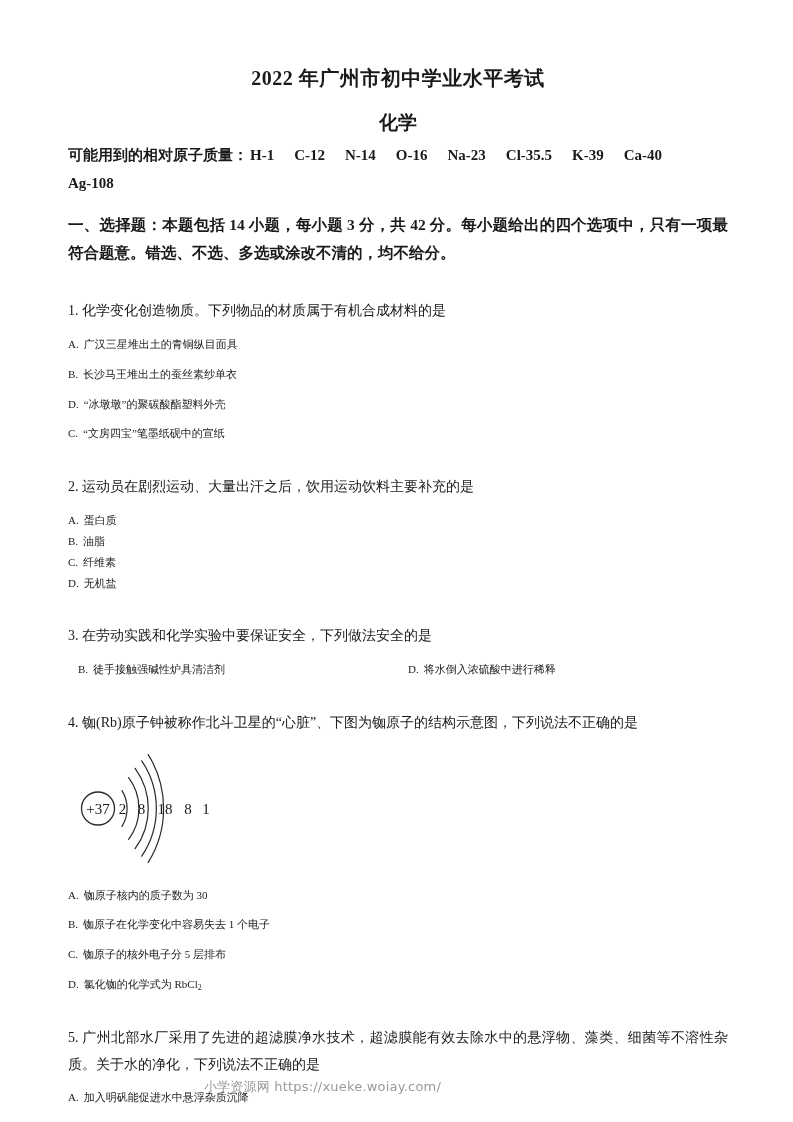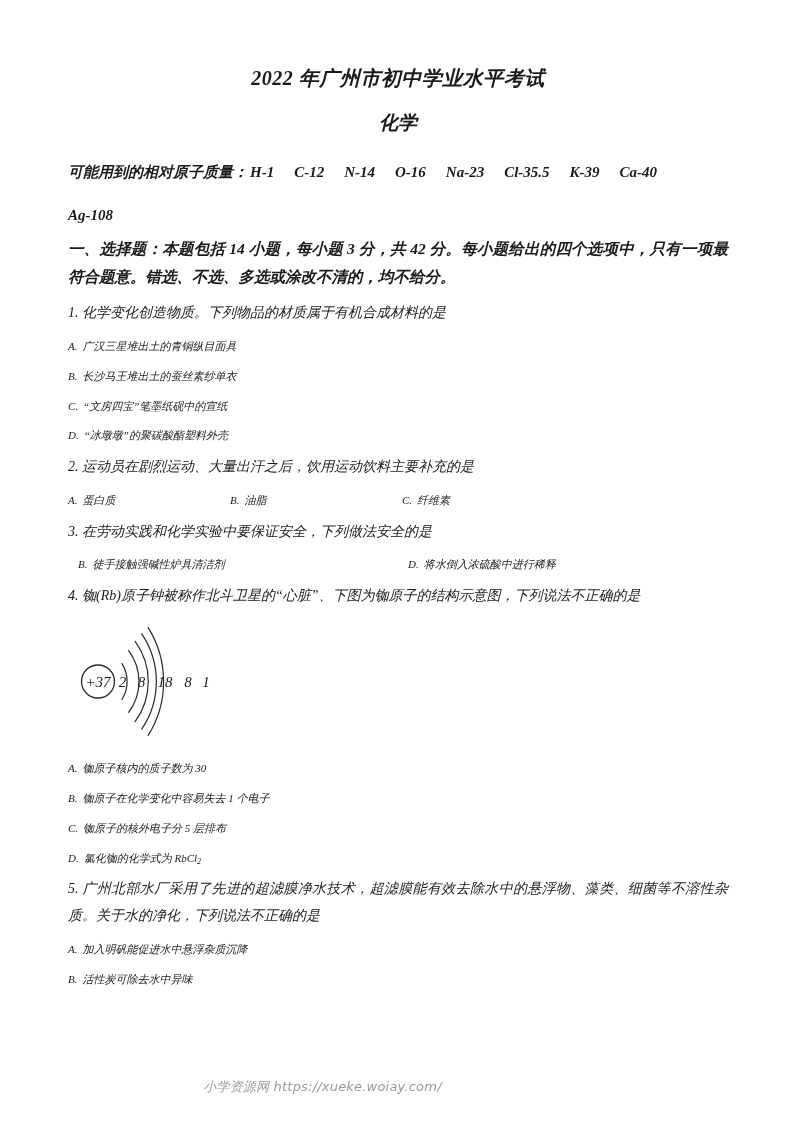--- a/index.html
+++ b/index.html
@@ -14,21 +14,20 @@
     font-family: "Liberation Serif", "DejaVu Serif", serif;
     color: #1a1a1a;
     overflow: hidden;
   }
   .page {
     position: relative;
     width: 654px;
     height: 1122px;
     padding: 8px;
     box-sizing: border-box;
-    font-style: italic;
   }
   .content {
     position: absolute;
     left: 68px;
     top: 0;
     width: 660px;
   }
 
   
   .doc-title {
@@ -44,63 +43,64 @@
     font-size: 19px;
     font-weight: bold;
     margin-top: 22px;
     line-height: 1.2;
   }
 
   
   .atomic-line {
     font-size: 15px;
     font-weight: bold;
-    margin-top: 26px;
+    margin-top: 9px;
     line-height: 1.5;
     white-space: nowrap;
   }
   .atomic-line .label { margin-right: 2px; }
   .atomic-line .mass { margin-right: 20px; }
   .atomic-line .mass:last-child { margin-right: 0; }
   .atomic-line-2 {
     font-size: 15px;
     font-weight: bold;
-    margin-top: 21px;
+    margin-top: 6px;
     line-height: 1.5;
   }
 
   
   .section-instruction {
     font-size: 15.5px;
     font-weight: bold;
-    margin-top: 8px;
+    margin-top: 16px;
     line-height: 1.85;
     text-align: justify;
   }
 
   
   .question {
-    margin-top: 8px;
+    margin-top: 30px;
   }
   .q-stem {
     font-size: 14px;
     line-height: 1.9;
     text-align: justify;
   }
   .opt {
     font-size: 11px;
     line-height: 1.9;
     margin-top: 9px;
   }
   .opt-letter { margin-right: 5px; }
 
   
   .opts-4col {
     display: flex;
     margin-top: 9px;
+    flex-direction: column;
   }
   .opts-4col .opt {
     margin-top: 0;
     flex: 0 0 auto;
   }
   .opts-4col .c1 { width: 162px; }
   .opts-4col .c2 { width: 172px; }
   .opts-4col .c3 { width: 160px; }
   .opts-4col .c4 { width: 160px; }
 
@@ -161,41 +161,44 @@
         <span>1.</span>
         <span>化学变化创造物质。下列物品的材质属于有机合成材料的是</span>
       </div>
       <div class="opt">
         <span class="opt-letter">A.</span><span>广汉三星堆出土的青铜纵目面具</span>
       </div>
       <div class="opt">
         <span class="opt-letter">B.</span><span>长沙马王堆出土的蚕丝素纱单衣</span>
       </div>
       <div class="opt">
+        <span class="opt-letter">D.</span><span>“冰墩墩”的聚碳酸酯塑料外壳</span>
+      </div>
+      <div class="opt">
         <span class="opt-letter">C.</span><span>“文房四宝”笔墨纸砚中的宣纸</span>
-      </div>
-      <div class="opt">
-        <span class="opt-letter">D.</span><span>“冰墩墩”的聚碳酸酯塑料外壳</span>
       </div>
     </div>
 
     <div class="question">
       <div class="q-stem">
         <span>2.</span>
         <span>运动员在剧烈运动、大量出汗之后，饮用运动饮料主要补充的是</span>
       </div>
       <div class="opts-4col">
         <div class="opt c1">
           <span class="opt-letter">A.</span><span>蛋白质</span>
         </div>
         <div class="opt c2">
           <span class="opt-letter">B.</span><span>油脂</span>
         </div>
         <div class="opt c3">
           <span class="opt-letter">C.</span><span>纤维素</span>
+        </div>
+        <div class="opt c4">
+          <span class="opt-letter">D.</span><span>无机盐</span>
         </div>
       </div>
     </div>
 
     <div class="question">
       <div class="q-stem">
         <span>3.</span>
         <span>在劳动实践和化学实验中要保证安全，下列做法安全的是</span>
       </div>
       <div class="opts-2col">

